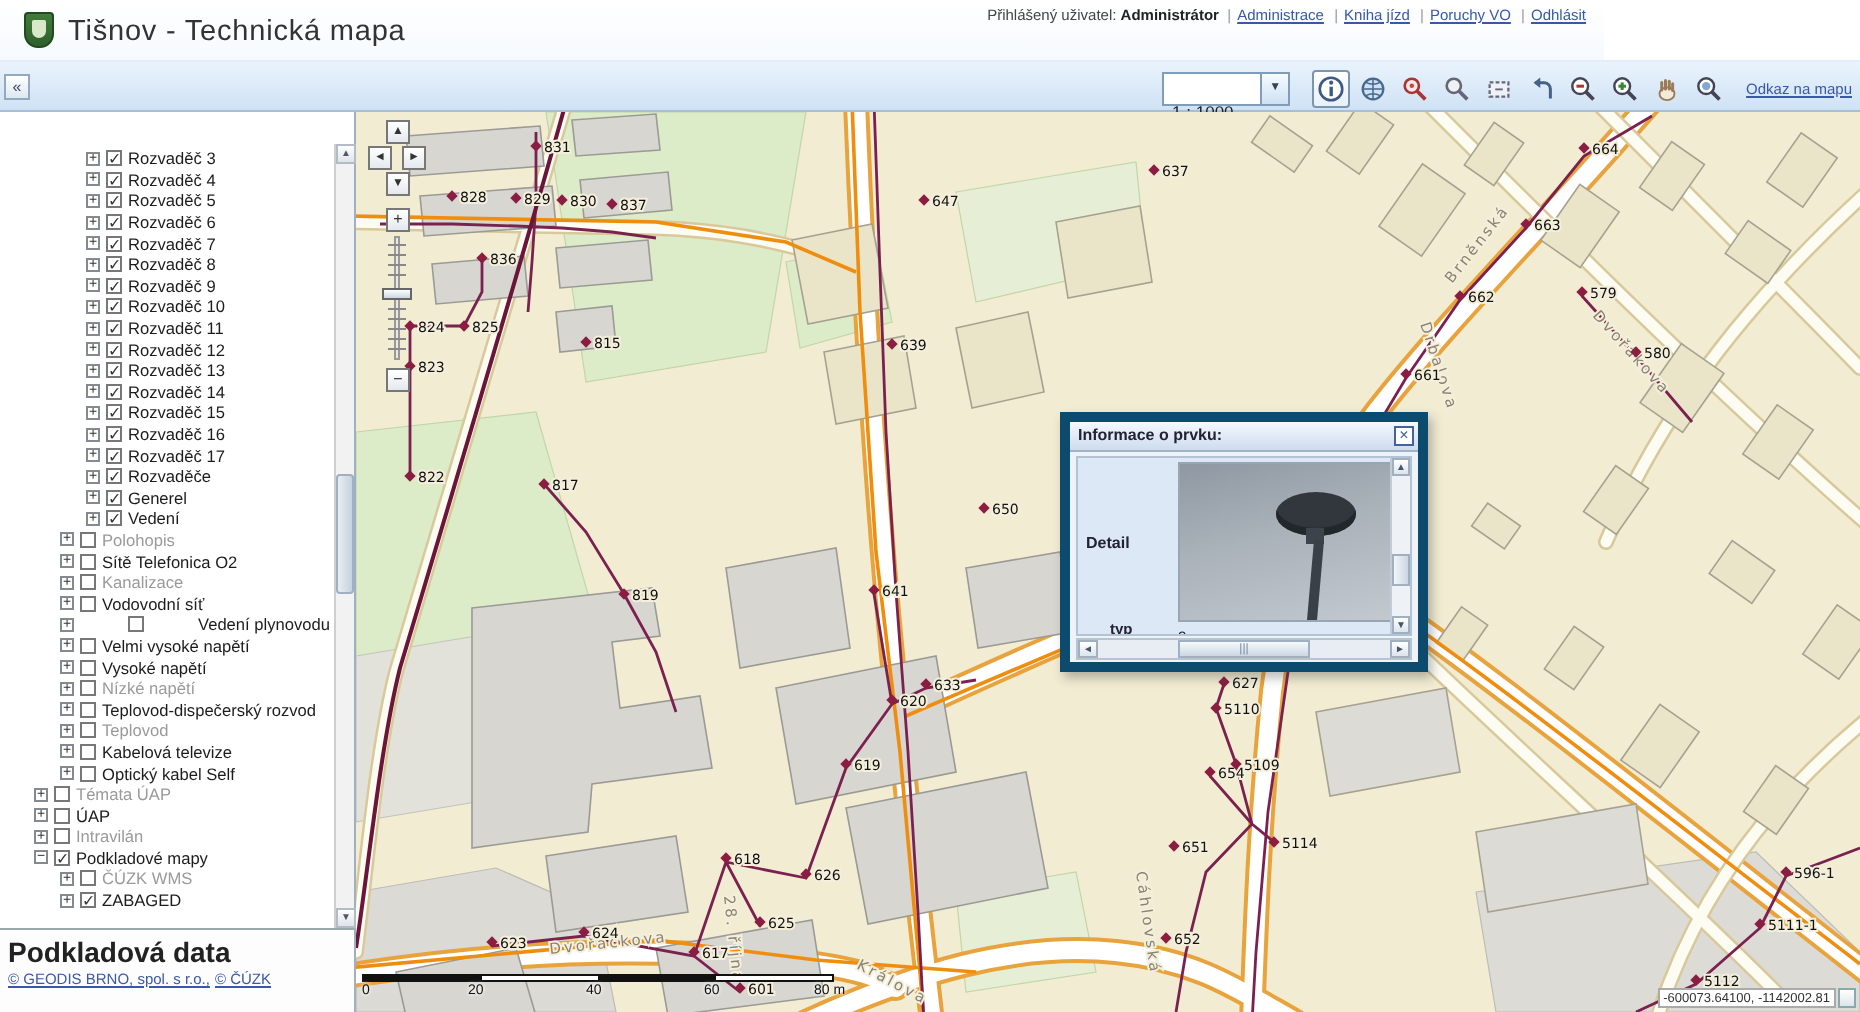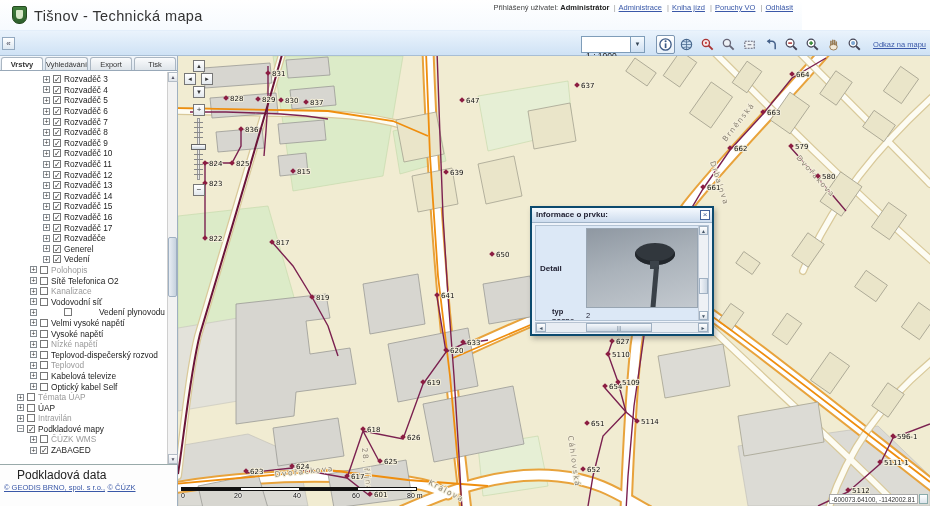--- a/index.html
+++ b/index.html
@@ -54,21 +54,21 @@
           font-size:7px; line-height:5px; text-align:center; margin-right:3px; flex:0 0 auto; }
   .cbx { width:8px; height:8px; border:1px solid #777; background:#fff; margin-right:3px;
           font-family:"DejaVu Sans", sans-serif; font-size:8px; line-height:7px; text-align:center; color:#333; flex:0 0 auto; }
   .tree-sb { position:absolute; right:0; top:16px; bottom:42px; width:10px; background:#f2f2f2; border-left:1px solid #cfcfcf; }
   .tree-sb .arr { position:absolute; left:0; width:10px; height:10px; background:linear-gradient(#fdfdfd,#dfe4ea);
           border:1px solid #b3bcc6; font-size:5px; text-align:center; line-height:9px; color:#556; cursor:pointer; }
   .tree-sb .thumb { position:absolute; left:0; top:42%; width:9px; height:60px;
           background:linear-gradient(90deg,#e8edf3,#c6d2de); border:1px solid #9fb0c2; border-radius:2px; cursor:pointer; }
   .side-foot { position:absolute; left:0; right:0; bottom:0; height:42px; border-top:1px solid #9aa;
           padding:3px 4px; background:#fdfdfd; }
-  .side-foot .t { font-size:12px; font-weight:normal; color:#222;margin-left:13px; }
+  .side-foot .t { font-size:14px; font-weight:bold; color:#222; }
   .side-foot a { font-size:7.5px; color:#3a58a8; text-decoration:underline; cursor:pointer; }
 
   
   .map { position:absolute; left:178px; top:56px; right:0; bottom:0; background:#f1ecd2; overflow:hidden; }
   .map svg text { font-family:"DejaVu Sans", sans-serif; }
   .lamp-label { font-size:7px; fill:#111; paint-order:stroke; stroke:#f4efdb; stroke-width:2px; }
   .street-label { font-size:7.5px; fill:#8a8272; letter-spacing:1.5px; paint-order:stroke; stroke:#f4efdb; stroke-width:2px; }
 
   
   .nav { position:absolute; left:6px; top:4px; width:30px; height:140px; z-index:5; }
@@ -85,21 +85,21 @@
   .sbar .seg { width:59px; height:100%; }
   .sbar .lab { position:absolute; top:5px; font-size:7px; color:#111; text-shadow:0 0 2px #fff,0 0 2px #fff; }
 
   
   .coords { position:absolute; right:2px; bottom:2px; z-index:5; display:flex; align-items:center; }
   .coords .txt { background:#fff; border:1px solid #aaa; font-size:6.5px; padding:0 2px; color:#333; height:10px; line-height:9px; }
   .coords .btn { width:9px; height:10px; background:linear-gradient(#fff,#dde5ec); border:1px solid #8aa; margin-left:1px; cursor:pointer; }
 
   
   .popup { position:absolute; left:352px; top:150px; width:184px; height:130px; z-index:10;
-           background:#eef3fa; border:2px solid #0c4a6e; box-shadow:2px 3px 5px rgba(60,60,60,.35); }
+           background:#eef3fa; border:5px solid #0c4a6e; box-shadow:2px 3px 5px rgba(60,60,60,.35); }
   .popup .ttl { height:15px; background:linear-gradient(#f5f9fe,#cddcee); border-bottom:1px solid #9fb2c6;
            font-size:8px; font-weight:bold; color:#223; line-height:14px; padding-left:4px; }
   .popup .close { position:absolute; right:2px; top:2px; width:10px; height:10px; background:#fff;
            border:1px solid #44639c; color:#44639c; font-size:8px; line-height:8px; text-align:center; cursor:pointer; }
   .pbody { position:absolute; left:3px; top:17px; right:3px; bottom:13px; background:#fff; border:1px solid #b3c3d4; overflow:hidden; }
   .prow-detail { display:flex; height:84px; background:#dce8f6; }
   .prow-detail .k { width:50px; font-size:8px; font-weight:bold; color:#223; padding:38px 0 0 4px; }
   .photo { position:relative; width:112px; height:80px; margin-top:2px;
            background:linear-gradient(165deg,#8f98a2 0%,#aab2ba 45%,#c3c9cf 100%); border:1px solid #98a5b2; overflow:hidden; }
   .lamp-head { position:absolute; right:22px; top:14px; width:40px; height:22px; background:#31373d;
@@ -214,26 +214,20 @@
         <circle cx="6.5" cy="6.5" r="4.2" fill="#fff" stroke="#445" stroke-width="1.3"></circle>
         <circle cx="6.5" cy="6.5" r="2.2" fill="#7fa8d4"></circle>
         <line x1="9.7" y1="9.7" x2="13.6" y2="13.6" stroke="#445" stroke-width="2"></line>
       </svg>
     </div>
     <a class="maplink">Odkaz na mapu</a>
   </div>
 </div>
 
 <div class="side">
-  <div class="tabs">
-    <div class="tab active">Vrstvy</div>
-    <div class="tab">Vyhledávání</div>
-    <div class="tab">Export</div>
-    <div class="tab">Tisk</div>
-  </div>
   <div class="tree">
       <div class="tree-row" style="padding-left: 39px;">
         <span class="expander">+</span>
         <span class="cbx">✓</span>
         <span class="lbl">Rozvaděč 3</span>
       </div>
       <div class="tree-row" style="padding-left: 39px;">
         <span class="expander">+</span>
         <span class="cbx">✓</span>
         <span class="lbl">Rozvaděč 4</span>

